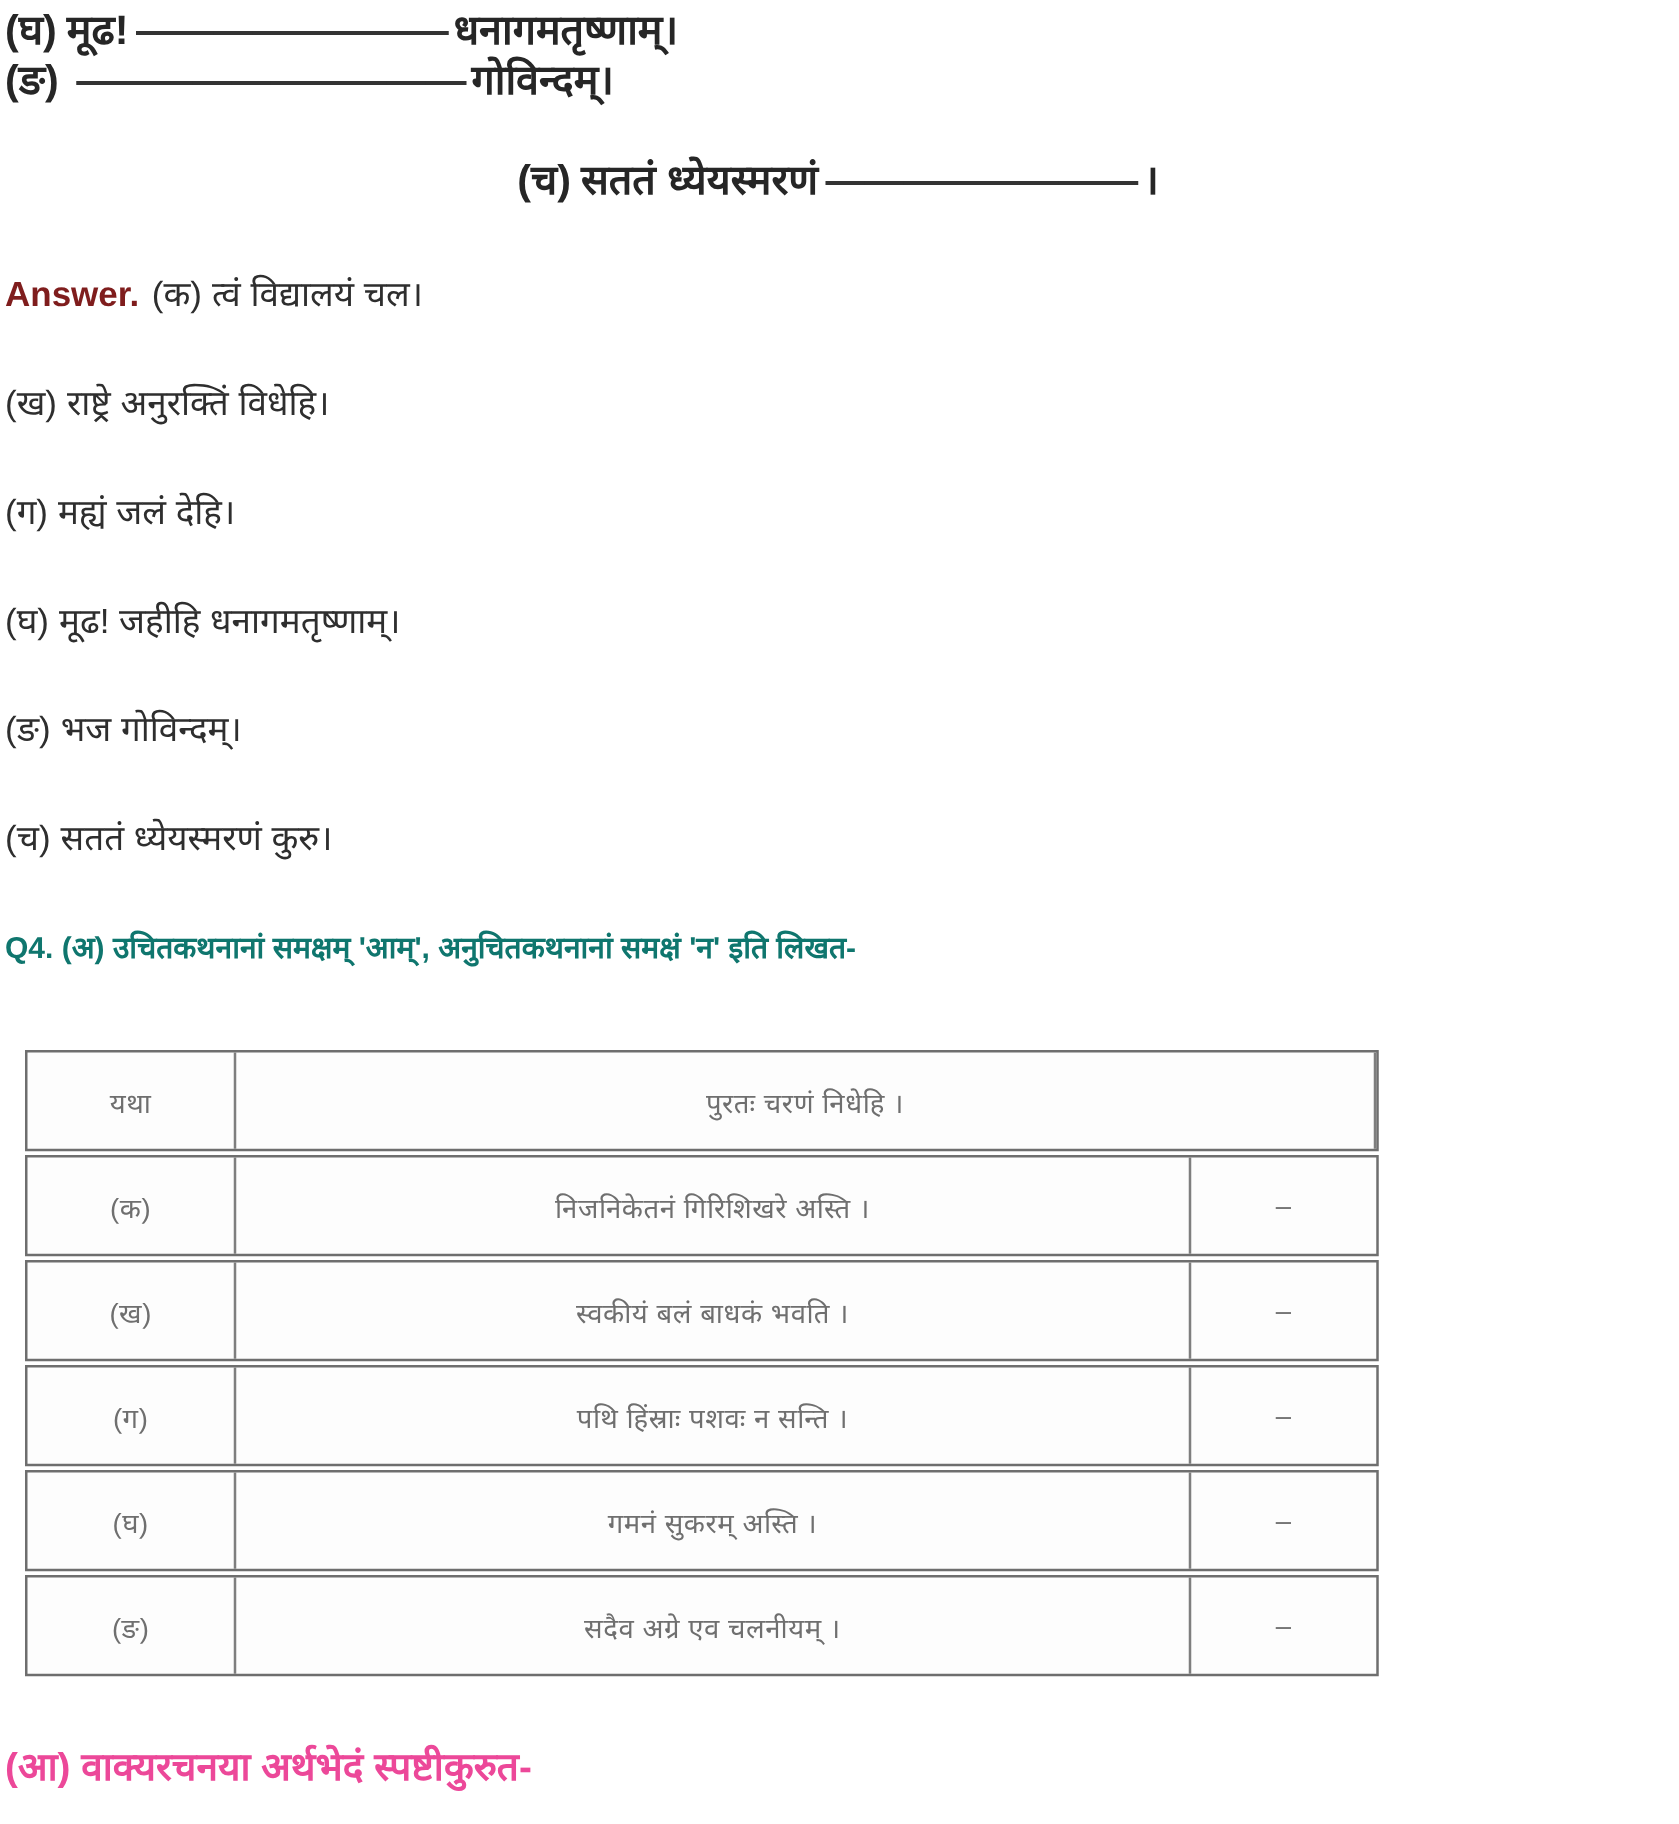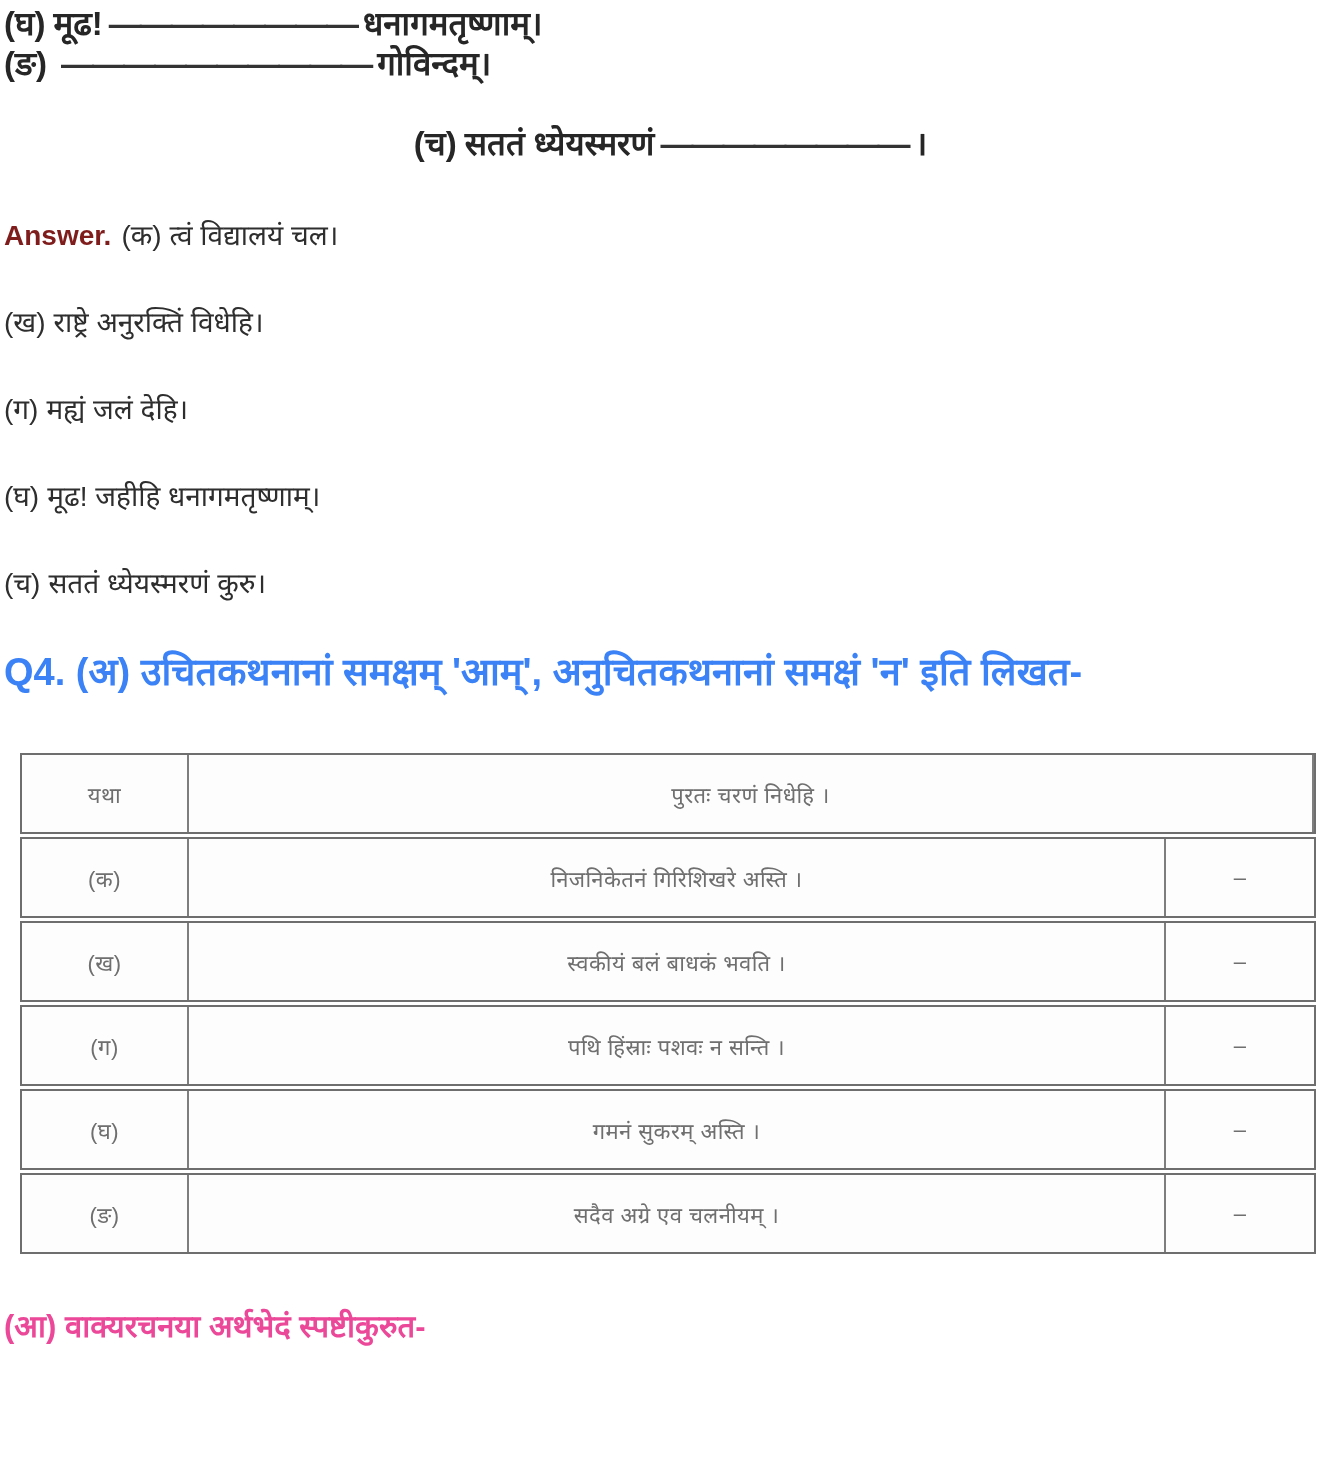--- a/index.html
+++ b/index.html
@@ -42,31 +42,31 @@
     line-height: 40px;
     margin-bottom: 47px;
     white-space: nowrap;
   }
   .answer-label { font-weight: 700; color: #7f1d1d; margin-right: 10px; }
   .ans-item-label { margin-right: 8px; }
 
   
   .q4-heading {
     margin-top: 10px;
-    font-size: 38px;
+    font-size: 24px;
     font-weight: 700;
-    color: #3b82f6;
+    color: #0f766e;
     line-height: 42px;
     white-space: nowrap;
   }
 
   
   .tbl {
     margin: 60px 0 0 16px;
-    width: 1296px;
+    width: 1083px;
   }
   .tbl-row {
     display: flex;
     align-items: stretch;
     border: 2px solid #6e6e6e;
     margin-bottom: 3px;
     height: 81px;
     background: #fdfdfd;
   }
   .cell {
@@ -115,20 +115,23 @@
     <p class="ans-line">
       <span class="ans-item-label">(ख)</span><span>राष्ट्रे अनुरक्तिं विधेहि।</span>
     </p>
     <p class="ans-line">
       <span class="ans-item-label">(ग)</span><span>मह्यं जलं देहि।</span>
     </p>
     <p class="ans-line">
       <span class="ans-item-label">(घ)</span><span>मूढ! जहीहि धनागमतृष्णाम्।</span>
     </p>
     <p class="ans-line">
+      <span class="ans-item-label">(ङ)</span><span>भज गोविन्दम्।</span>
+    </p>
+    <p class="ans-line">
       <span class="ans-item-label">(च)</span><span>सततं ध्येयस्मरणं कुरु।</span>
     </p>
   </section>
 
   <h2 class="q4-heading">Q4. (अ) उचितकथनानां समक्षम् 'आम्', अनुचितकथनानां समक्षं 'न' इति लिखत-</h2>
 
   <div class="tbl">
     <div class="tbl-row">
       <div class="cell cell-label">यथा</div>
       <div class="cell cell-stmt">पुरतः चरणं निधेहि ।</div>

